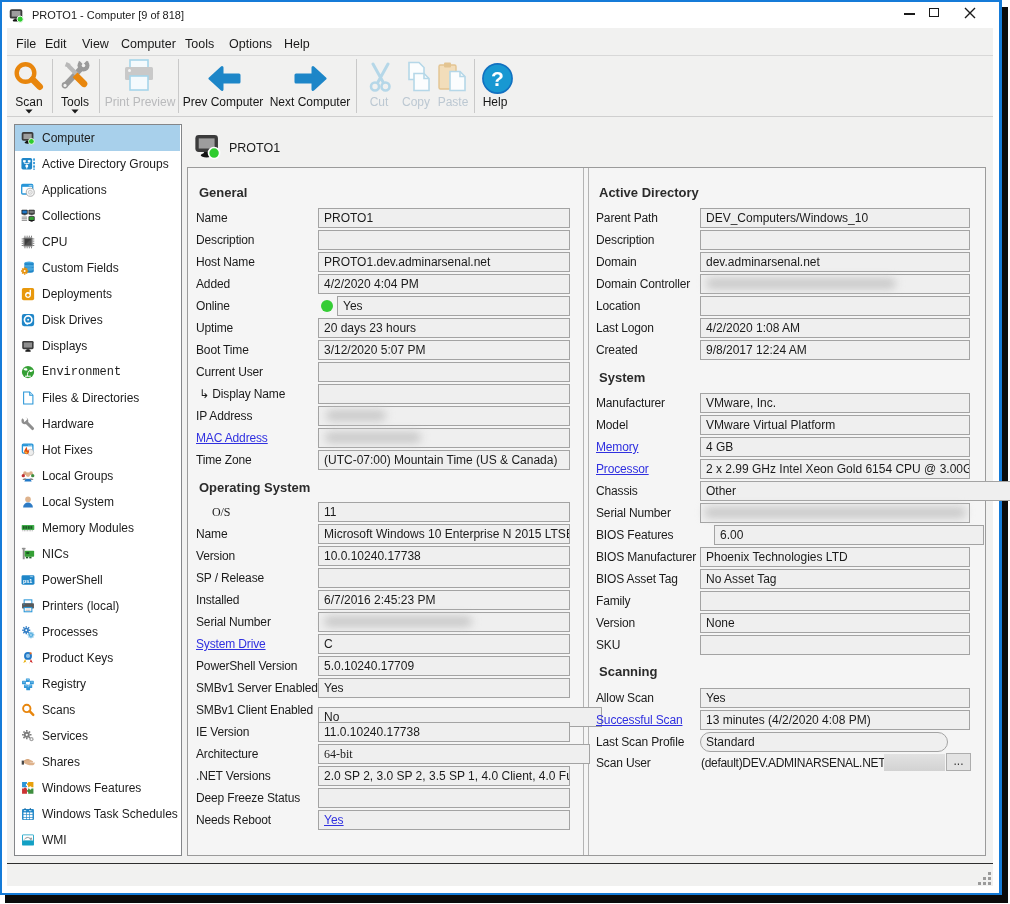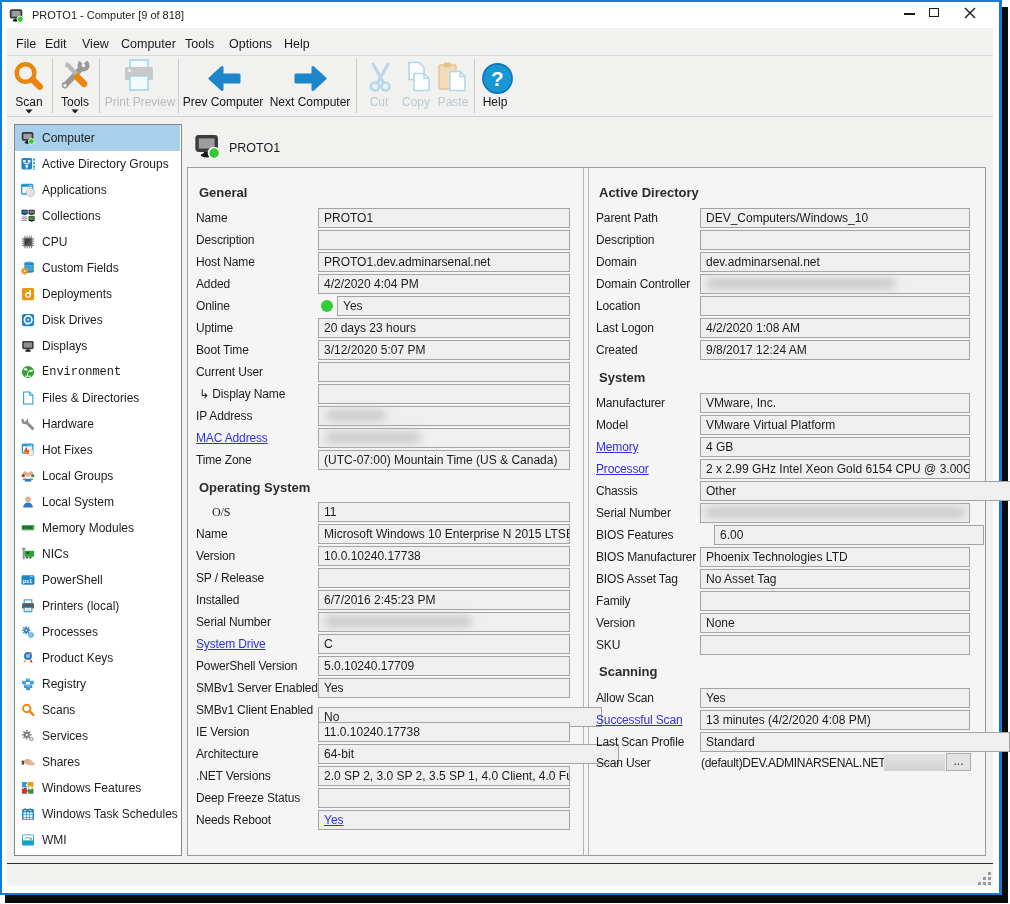--- a/index.html
+++ b/index.html
@@ -507,21 +507,21 @@
 <div class="box" style="left:318px;top:634px;width:252px;">C</div>
 <div class="lab" style="left:196px;top:656px;">PowerShell Version</div>
 <div class="box" style="left:318px;top:656px;width:252px;">5.0.10240.17709</div>
 <div class="lab" style="left:196px;top:678px;">SMBv1 Server Enabled</div>
 <div class="box" style="left:318px;top:678px;width:252px;">Yes</div>
 <div class="lab" style="left:196px;top:700px;">SMBv1 Client Enabled</div>
 <div class="box" style="left:318px;top:700px;width:284px;margin-top:7px;">No</div>
 <div class="lab" style="left:196px;top:722px;">IE Version</div>
 <div class="box" style="left:318px;top:722px;width:252px;">11.0.10240.17738</div>
 <div class="lab" style="left:196px;top:744px;">Architecture</div>
-<div class="box" style="left:318px;top:744px;width:301px;">64-bit</div>
+<div class="box" style="left:318px;top:744px;width:272px;font-family:Liberation Serif, serif;">64-bit</div>
 <div class="lab" style="left:196px;top:766px;">.NET Versions</div>
 <div class="box" style="left:318px;top:766px;width:252px;">2.0 SP 2, 3.0 SP 2, 3.5 SP 1, 4.0 Client, 4.0 Full, 4</div>
 <div class="lab" style="left:196px;top:788px;">Deep Freeze Status</div>
 <div class="box" style="left:318px;top:788px;width:252px;"></div>
 <div class="lab" style="left:196px;top:810px;">Needs Reboot</div>
 <div class="box" style="left:318px;top:810px;width:252px;"><span class="lnk">Yes</span></div>
 <div class="hdr" style="left:599px;top:183px;">Active Directory</div>
 <div class="lab" style="left:596px;top:208px;">Parent Path</div>
 <div class="box" style="left:700px;top:208px;width:270px;">DEV_Computers/Windows_10</div>
 <div class="lab" style="left:596px;top:230px;">Description</div>
@@ -562,21 +562,21 @@
 <div class="lab" style="left:596px;top:613px;">Version</div>
 <div class="box" style="left:700px;top:613px;width:270px;">None</div>
 <div class="lab" style="left:596px;top:635px;">SKU</div>
 <div class="box" style="left:700px;top:635px;width:270px;"></div>
 <div class="hdr" style="left:599px;top:662px;">Scanning</div>
 <div class="lab" style="left:596px;top:688px;">Allow Scan</div>
 <div class="box" style="left:700px;top:688px;width:270px;">Yes</div>
 <div class="lab" style="left:596px;top:710px;"><span class="lnk">Successful Scan</span></div>
 <div class="box" style="left:700px;top:710px;width:270px;">13 minutes (4/2/2020 4:08 PM)</div>
 <div class="lab" style="left:596px;top:732px;">Last Scan Profile</div>
-<div class="box" style="left:700px;top:732px;width:310px;">Standard</div>
+<div class="box" style="left:700px;top:732px;width:248px;border-radius:10px;">Standard</div>
 <div class="lab" style="left:596px;top:753px;">Scan User</div>
 <div class="lab" style="left:701px;top:753px;letter-spacing:-0.3px;">(default)DEV.ADMINARSENAL.NET</div>
 <div class="abs" style="left:884px;top:754px;width:61px;height:17px;background:linear-gradient(180deg,#e2e2e2,#d2d2d2);filter:blur(0.6px);"></div>
 <div class="abs" style="left:946px;top:753px;width:25px;height:18px;border:1px solid #adadad;background:#e3e3e3;font-size:12px;color:#333;text-align:center;line-height:14px;">...</div>
 <div class="abs" style="left:7px;top:863px;width:986px;height:1px;background:#2e2e2e;"></div>
 <div class="abs" style="left:988px;top:872px;width:3px;height:3px;background:#9b9b9b;"></div>
 <div class="abs" style="left:988px;top:877px;width:3px;height:3px;background:#9b9b9b;"></div>
 <div class="abs" style="left:983px;top:877px;width:3px;height:3px;background:#9b9b9b;"></div>
 <div class="abs" style="left:988px;top:882px;width:3px;height:3px;background:#9b9b9b;"></div>
 <div class="abs" style="left:983px;top:882px;width:3px;height:3px;background:#9b9b9b;"></div>

